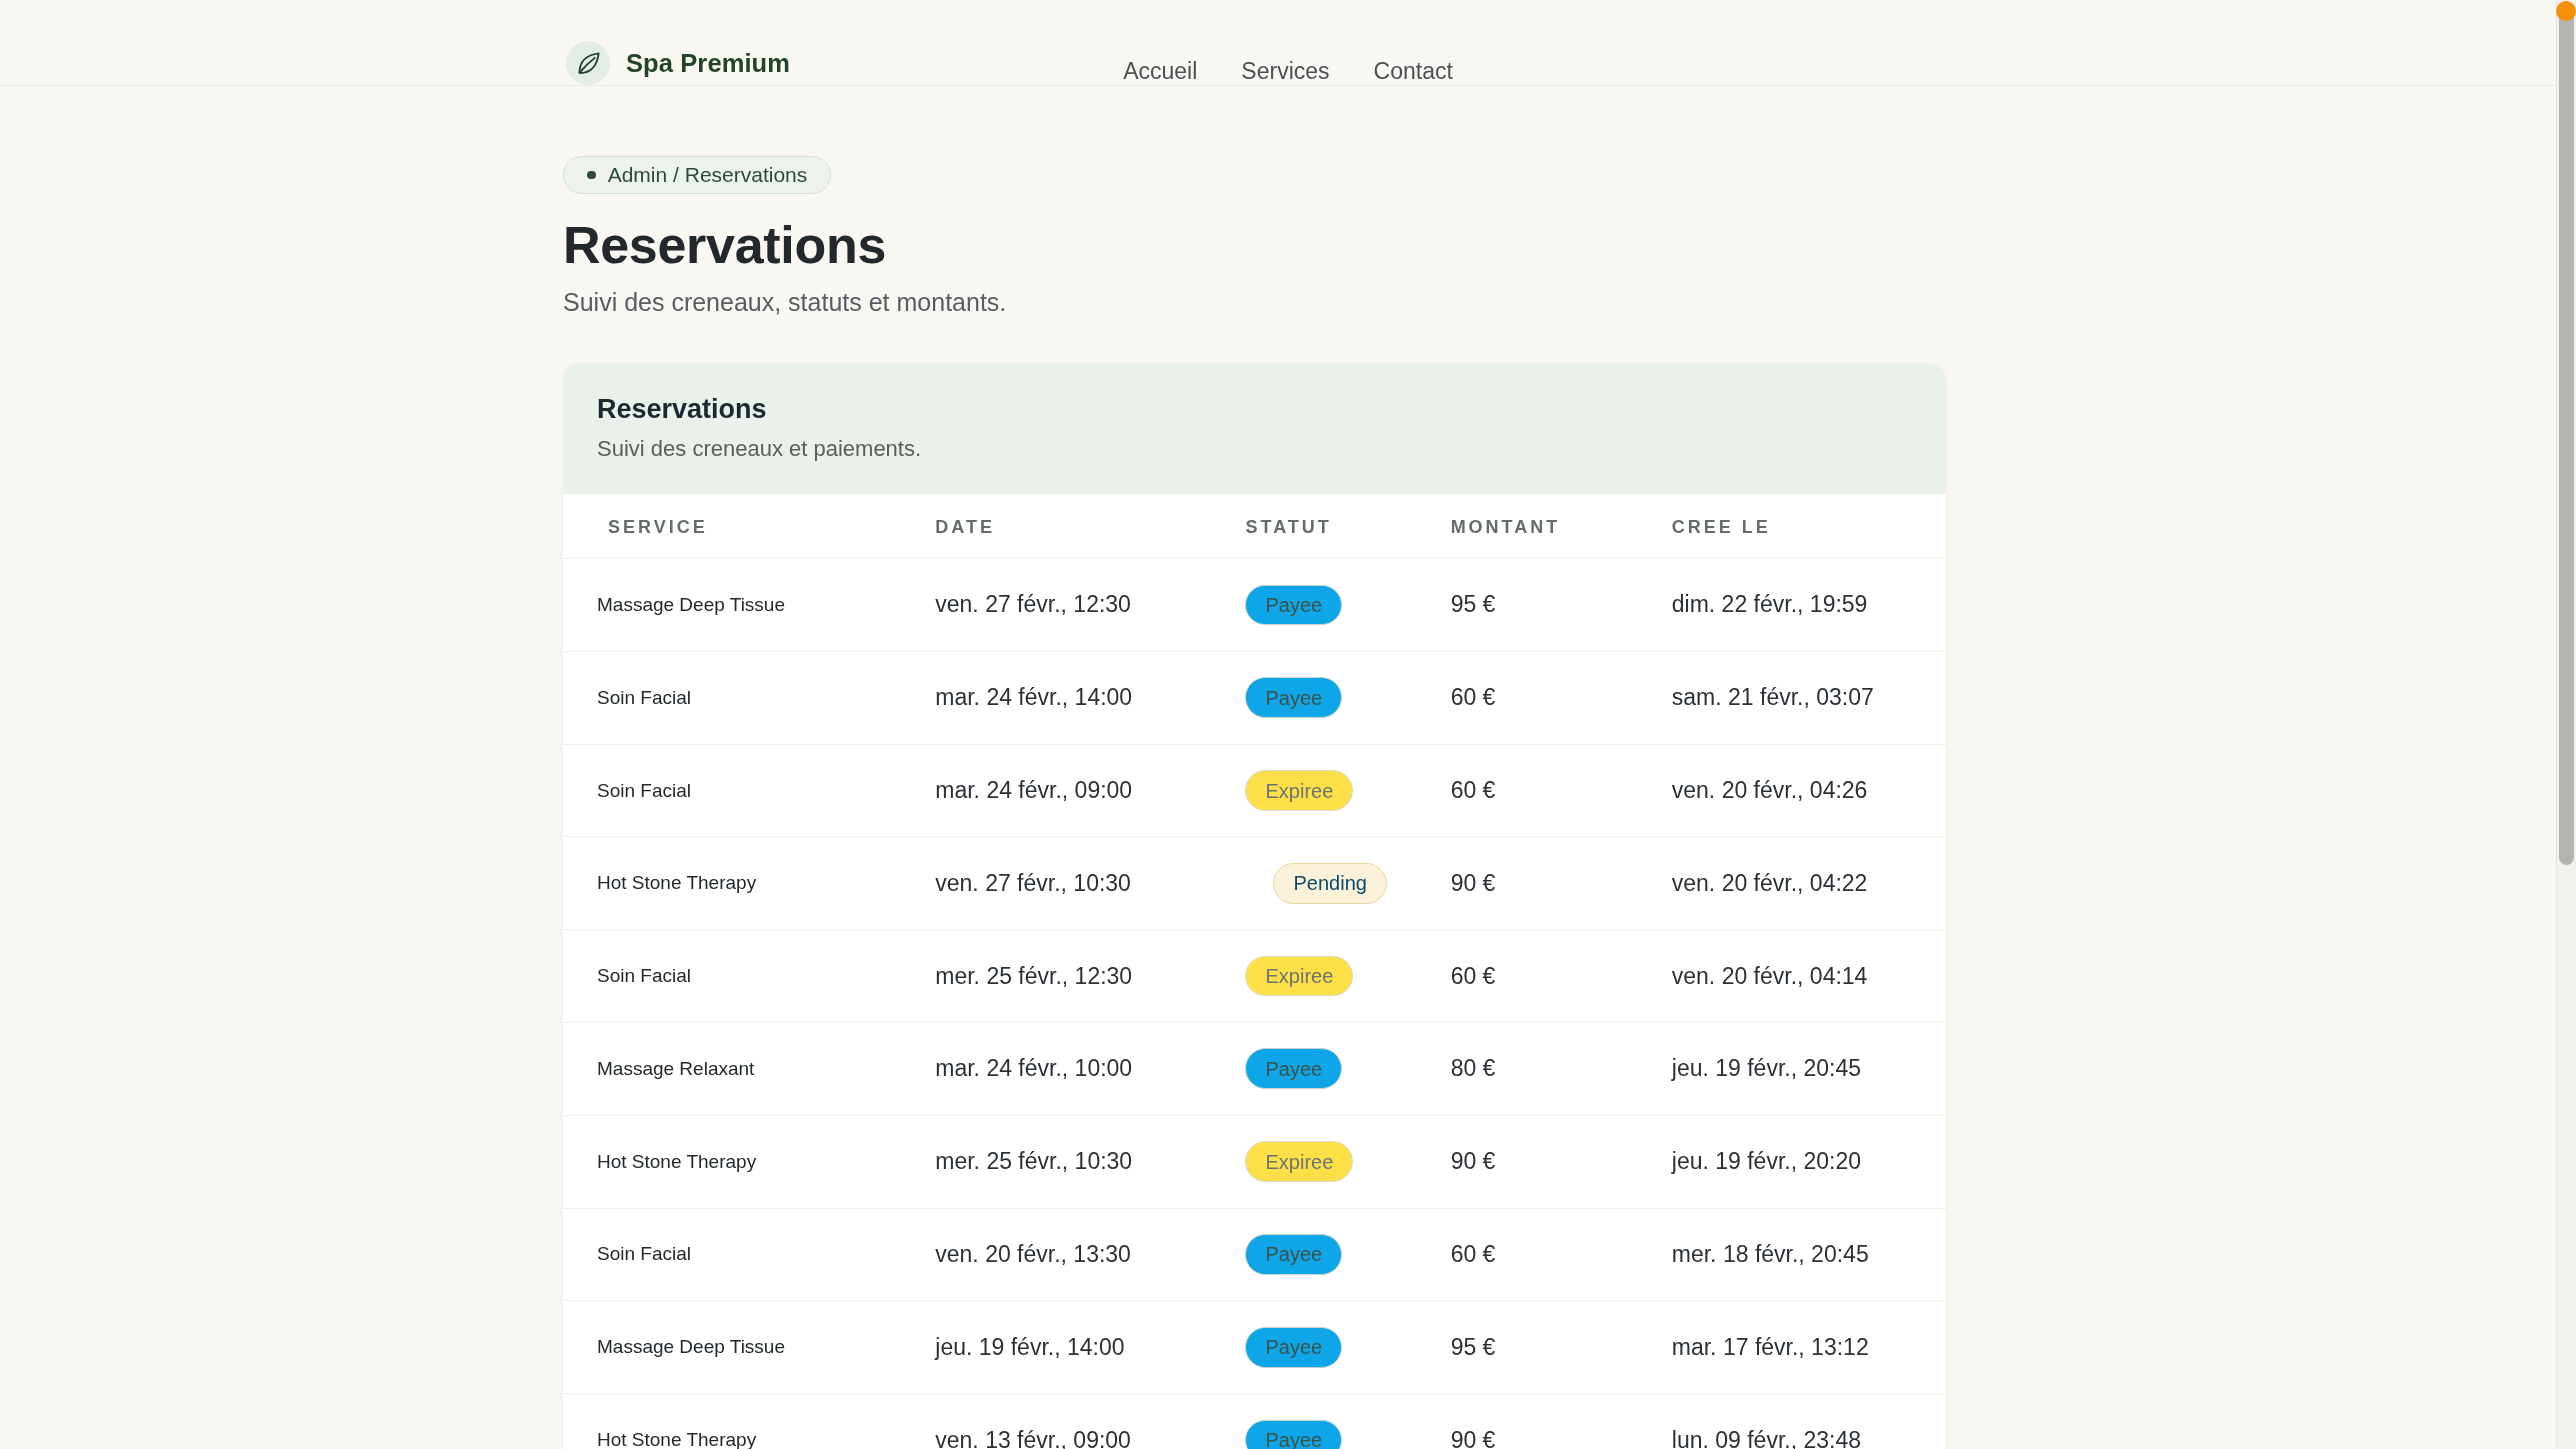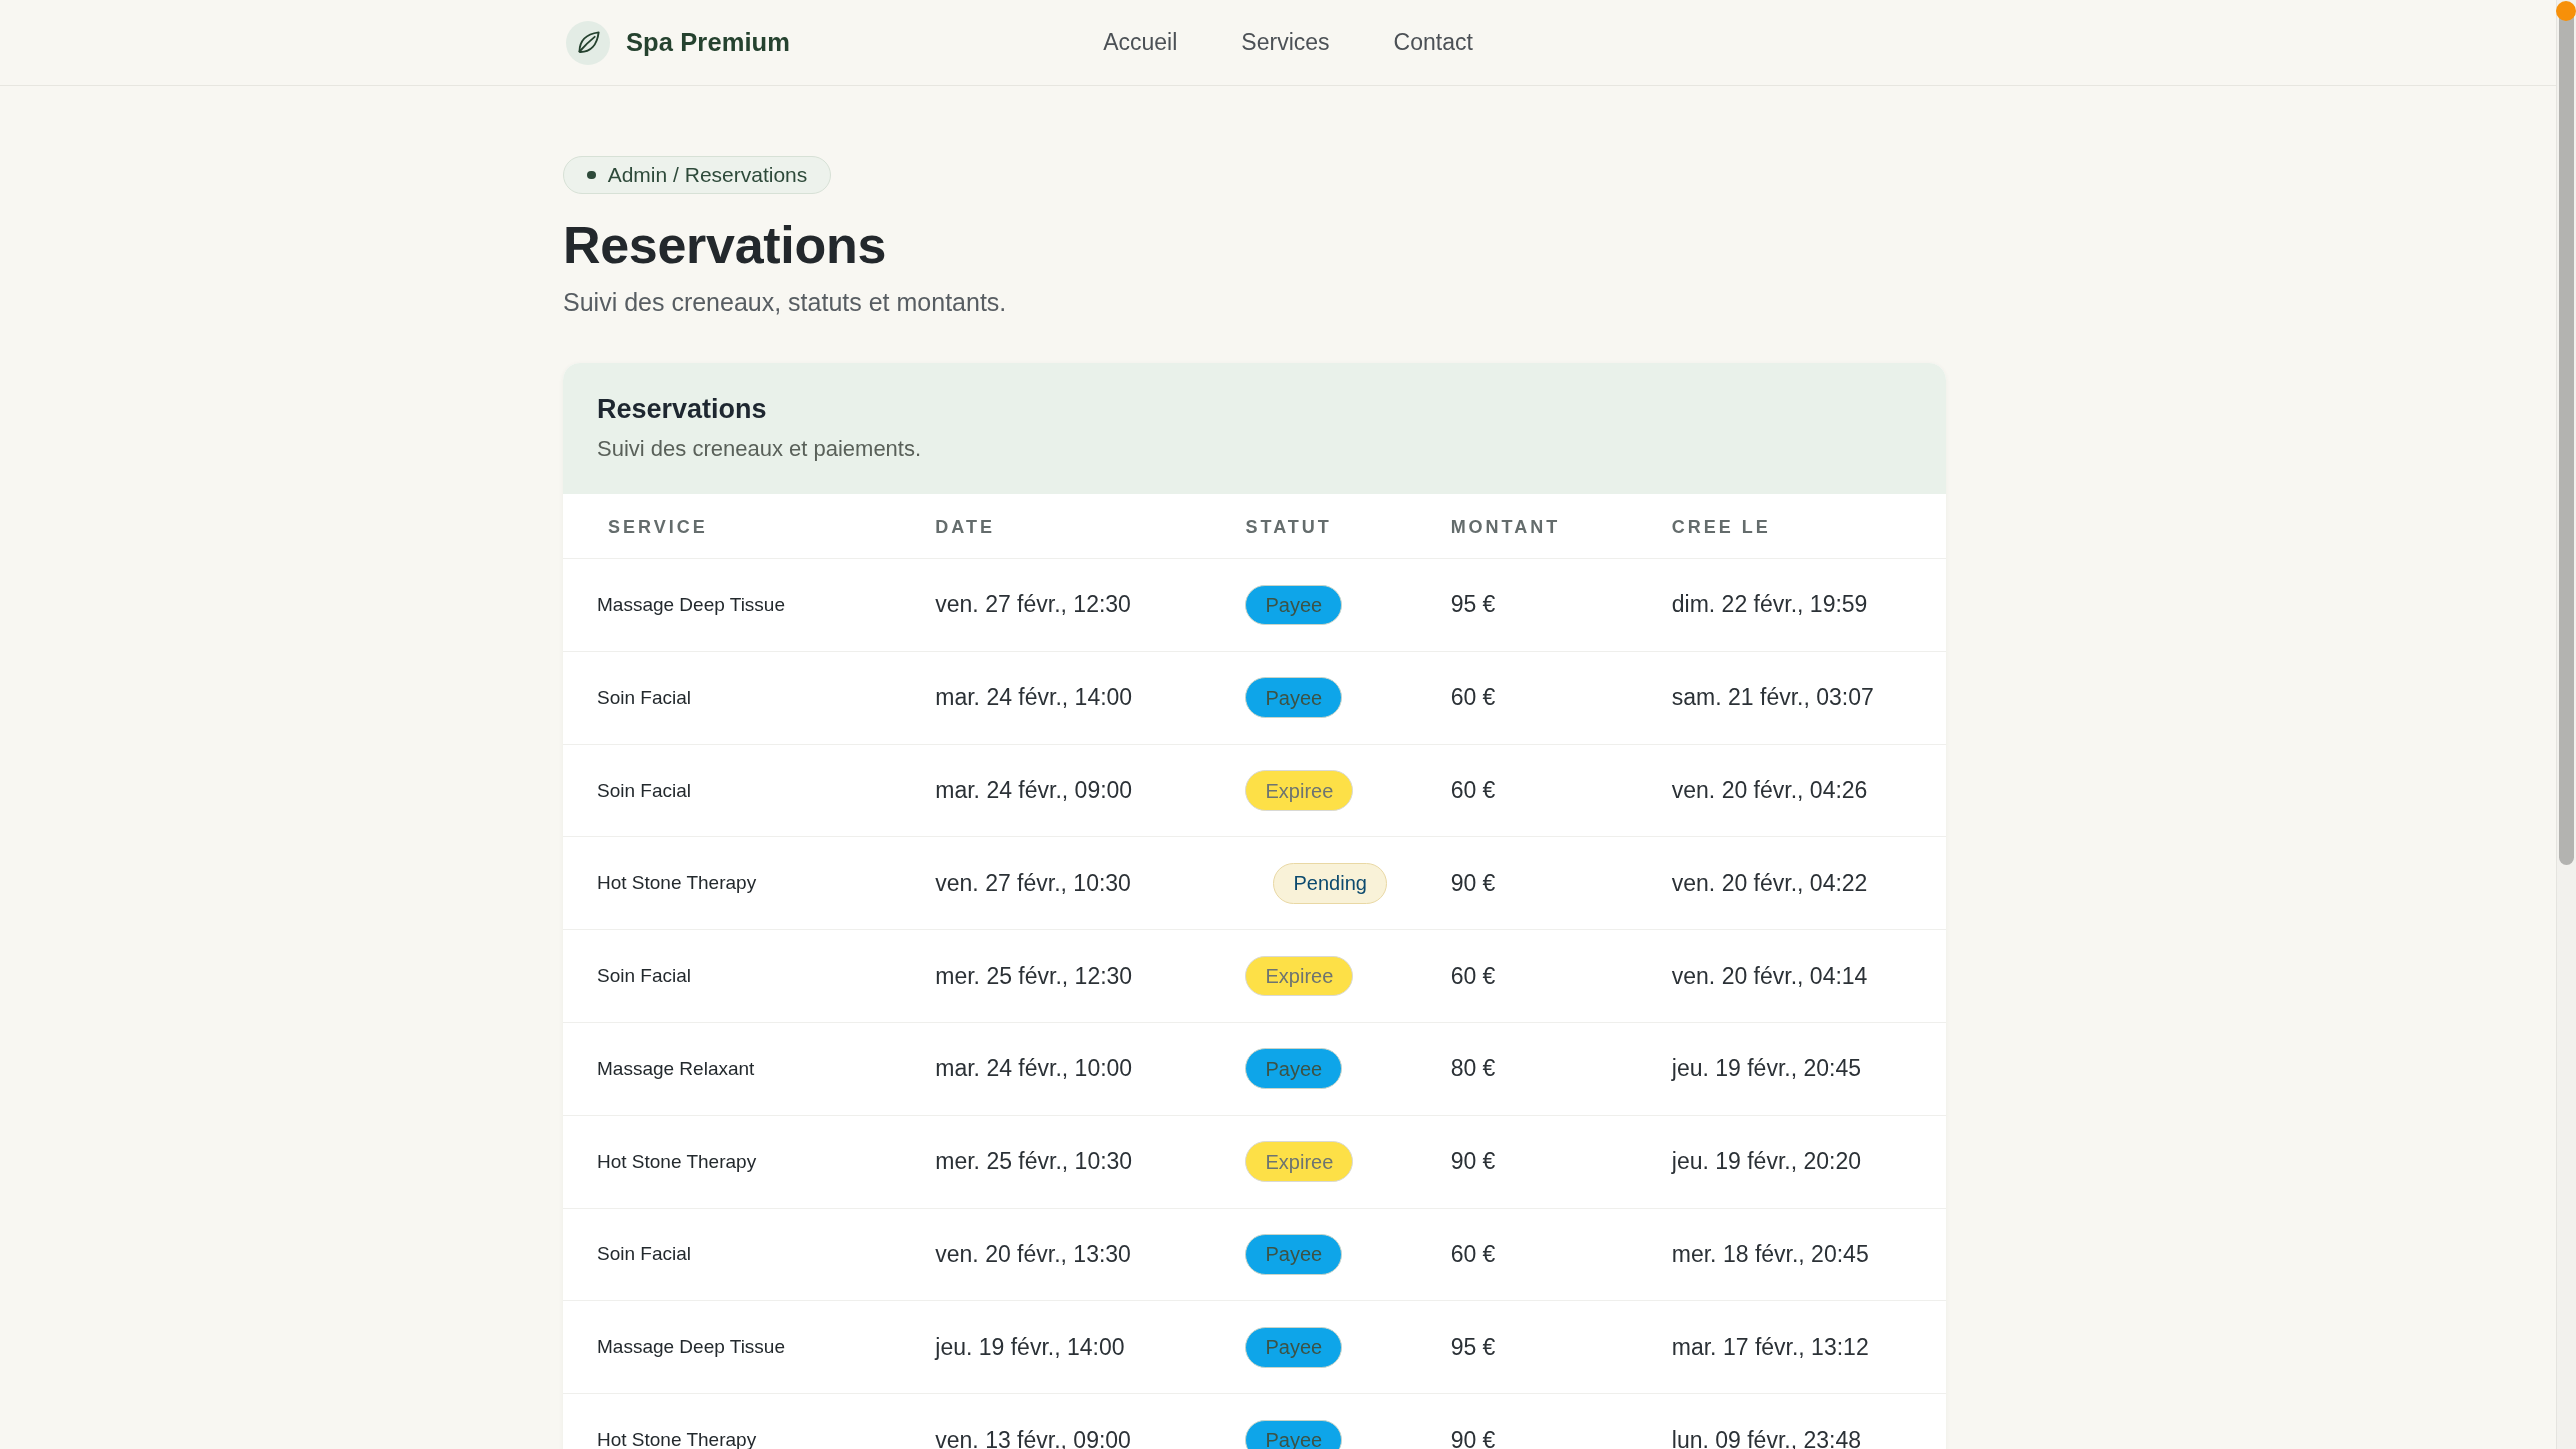--- a/index.html
+++ b/index.html
@@ -13,21 +13,21 @@
     -webkit-font-smoothing: antialiased;
   }
 
   
   .topbar {
     position: relative;
     height: 85px;
     background: #f8f7f2;
     border-bottom: 1.3px solid #e7e6e0;
     display: flex;
-    align-items: center;
+    align-items: flex-end;
   }
   .brand {
     display: flex;
     align-items: center;
     gap: 16px;
     margin-left: 566px;
   }
   .logo-circle {
     width: 44px;
     height: 44px;
@@ -42,21 +42,21 @@
     font-size: 25.5px;
     font-weight: 700;
     color: #25422f;
     letter-spacing: 0.1px;
   }
   .nav-links {
     position: absolute;
     left: 50%;
     transform: translateX(-50%);
     display: flex;
-    gap: 64px;
+    gap: 44px;
   }
   .nav-links a {
     font-size: 23px;
     color: #4c5156;
     text-decoration: none;
     cursor: pointer;
   }
 
   
   .container {

